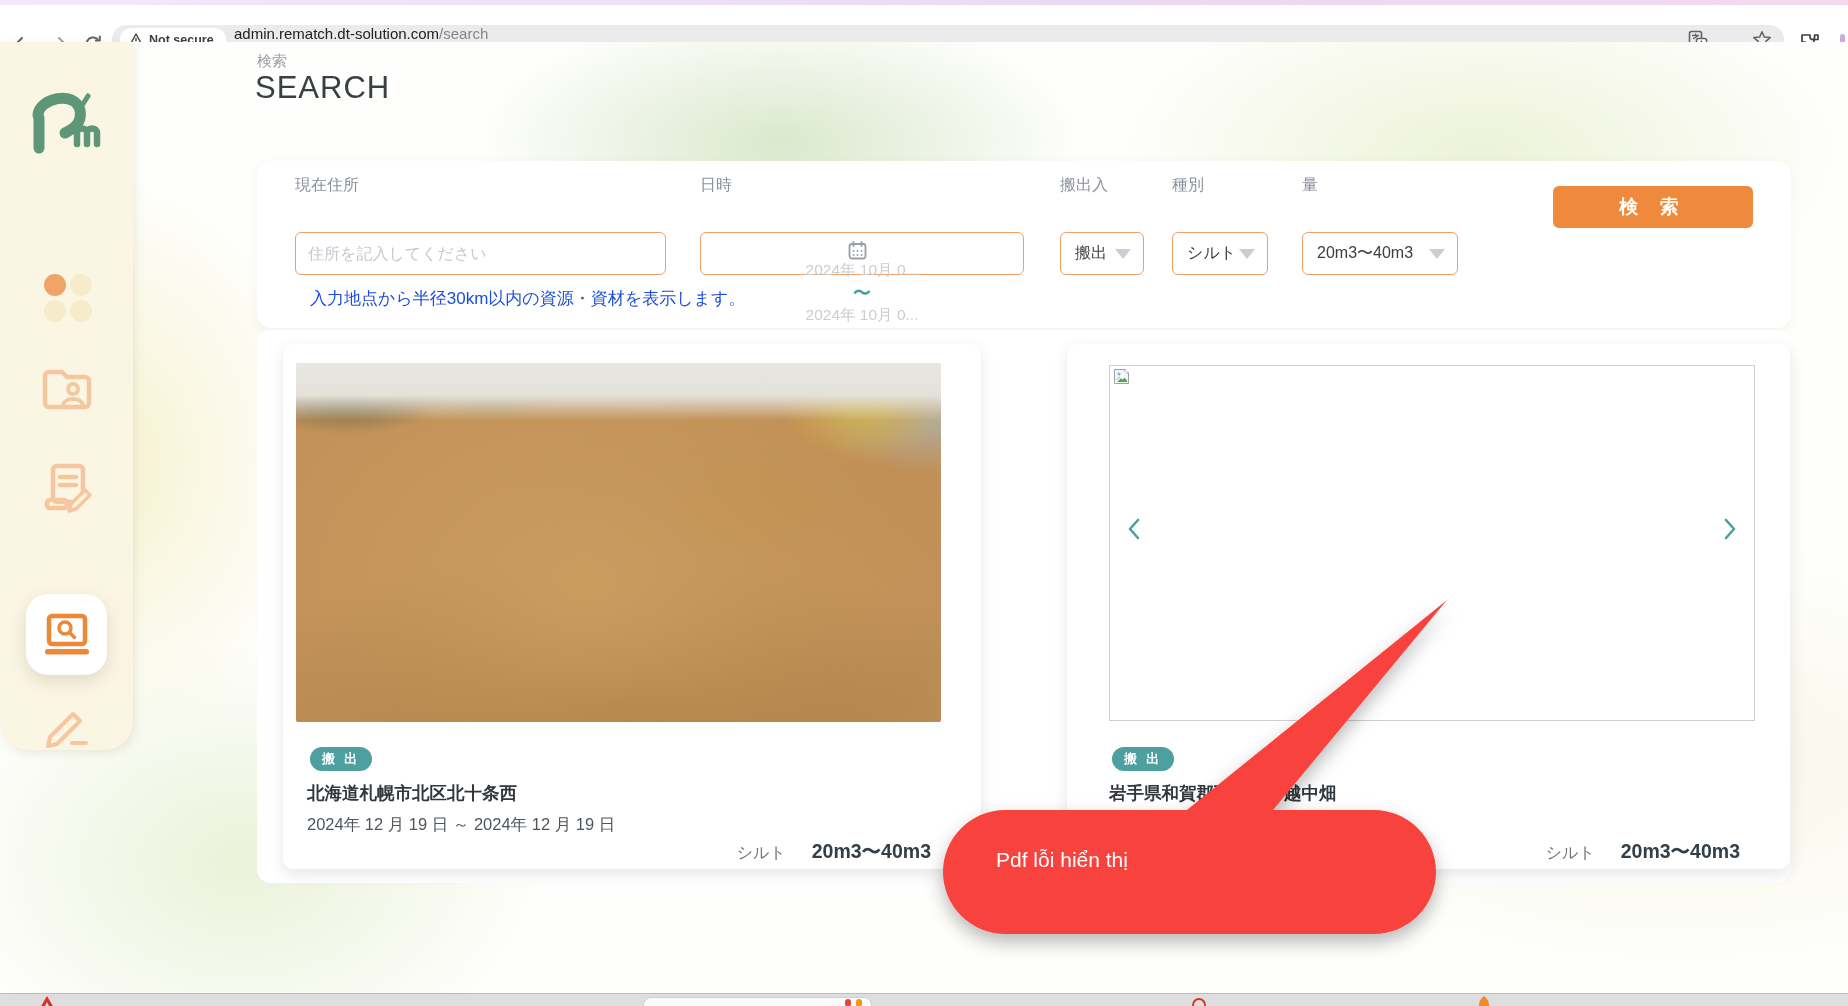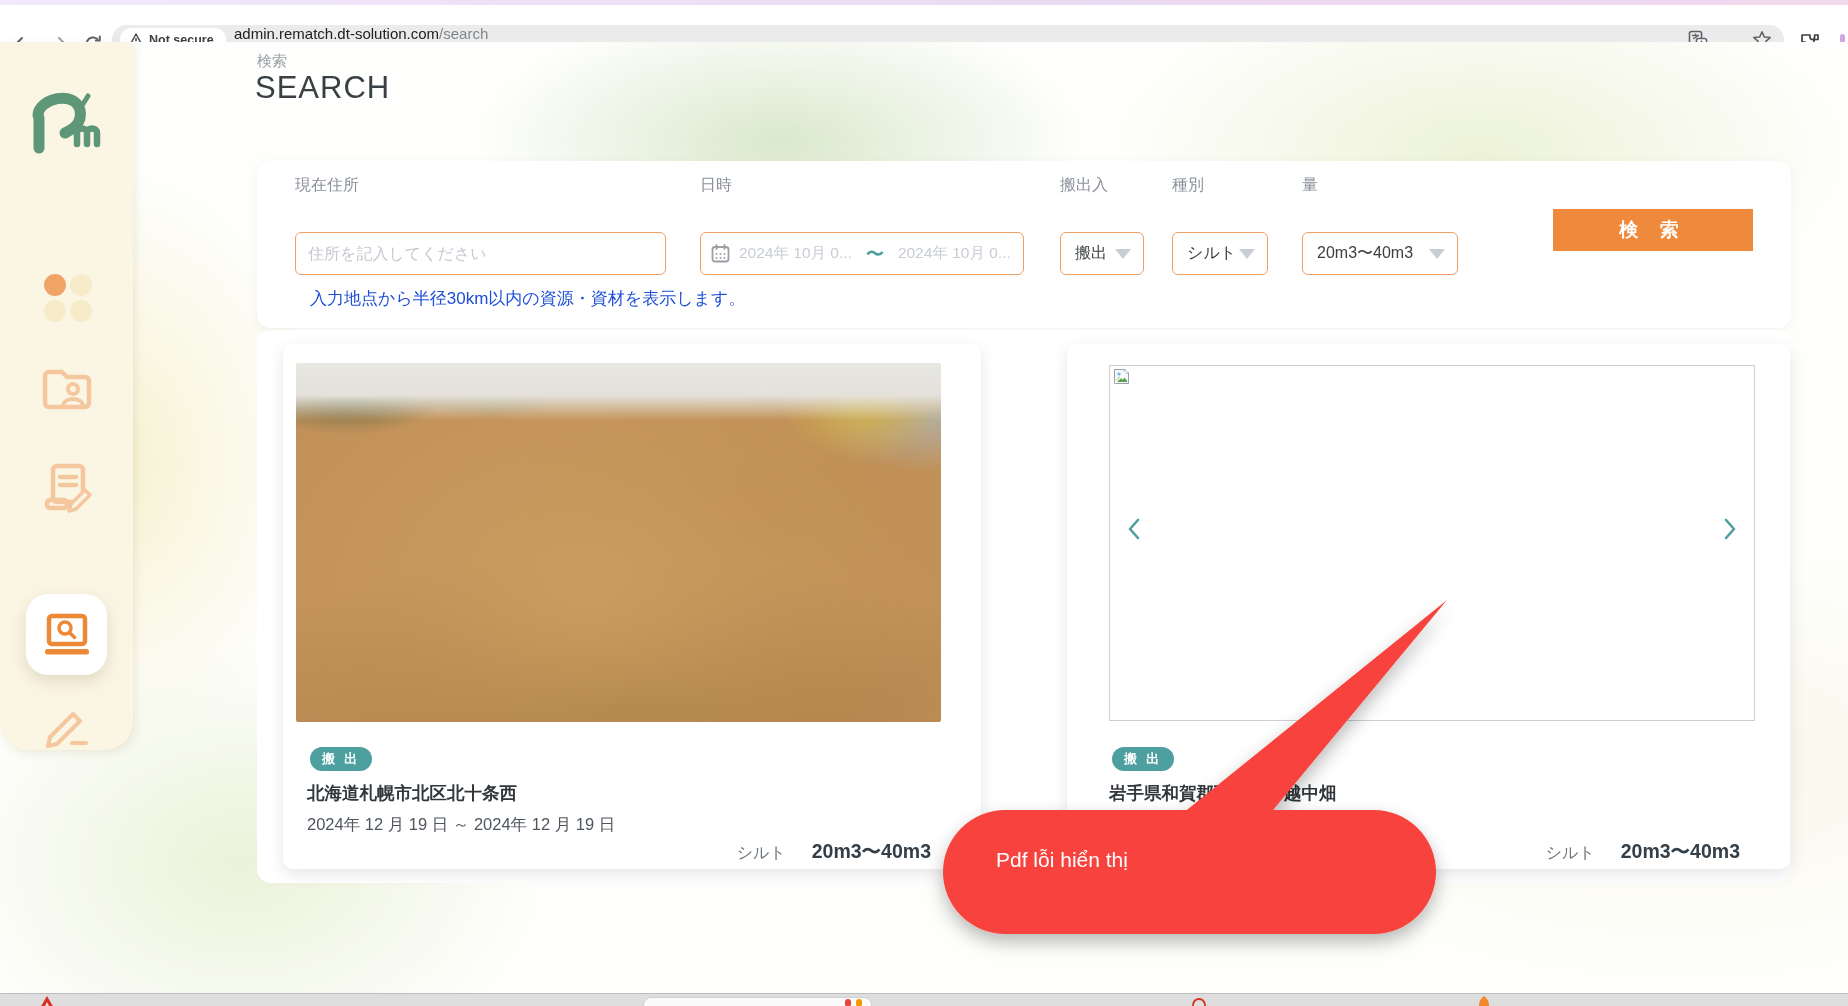--- a/index.html
+++ b/index.html
@@ -46,21 +46,21 @@
   .form-card { position:absolute; left:257px; top:119px; width:1534px; height:167px; background:#ffffff; border-radius:14px;
     box-shadow:0 3px 10px rgba(140,140,110,0.10); }
   .f-label { position:absolute; top:14px; font-size:16px; color:#8a9099; }
   .f-box { position:absolute; top:42px; height:43px; border:1.5px solid #f0a064; border-radius:6px; background:#fff; display:flex; align-items:center;margin-top:29px; }
   .f-input { border:none; outline:none; width:100%; height:100%; padding:0 12px; font-size:16px; font-family:inherit; color:#3c4043; background:transparent; }
   .f-input::placeholder { color:#c4c9cf; }
   .date-text { font-size:15.5px; color:#c8cdd3; white-space:nowrap; }
   .tilde-sep { font-size:18px; color:#4d9fa0; font-weight:700; margin:0 14px; }
   .sel-value { font-size:16px; color:#3c4043; font-weight:500; padding-left:14px; }
   .caret { position:absolute; right:12px; top:16px; width:0; height:0; border-left:8px solid transparent; border-right:8px solid transparent; border-top:10px solid #c9ced4; }
-  .search-btn { position:absolute; left:1296px; top:48px; width:200px; height:42px; background:#ef8a3c; border:none; border-radius:0;
+  .search-btn { position:absolute; left:1296px; top:25px; width:200px; height:42px; background:#ef8a3c; border:none; border-radius:6px;
     color:#ffffff; font-size:19px; font-weight:700; letter-spacing:8px; font-family:inherit; cursor:pointer; }
   .helper { position:absolute; left:53px; top:126px; font-size:17px; color:#1d4ed8; }
 
   
   .results-panel { position:absolute; left:257px; top:288px; width:1534px; height:553px; background:#ffffff; border-radius:14px; }
   .card { position:absolute; top:14px; height:525px; background:#ffffff; border-radius:10px; box-shadow:0 5px 16px rgba(0,0,0,0.10); }
   .card1 { left:26px; width:698px; }
   .card2 { left:810px; width:723px; }
   .photo { position:absolute; left:13px; top:19px; width:645px; height:359px; border-radius:2px;
     background-color:#c2915a;
@@ -210,21 +210,21 @@
     <div class="page-title">SEARCH</div>
 
     <div class="form-card">
 
       <div class="f-label" style="left:38px;">現在住所</div>
       <div class="f-box" style="left:38px; width:371px;">
         <input class="f-input" placeholder="住所を記入してください" style="">
       </div>
 
       <div class="f-label" style="left:443px;text-align:right;">日時</div>
-      <div class="f-box" style="left:443px; width:324px; padding:8px 10px;">
+      <div class="f-box" style="left:443px; width:324px; padding:8px 10px;flex-direction:column;">
         <svg width="19" height="19" viewBox="0 0 19 19" style="margin-right:9px; flex:none;">
           <rect x="1.5" y="3" width="16" height="14.5" rx="2.5" fill="none" stroke="#9aa0a6" stroke-width="1.8"></rect>
           <path d="M5.5 1 v4 M13.5 1 v4" stroke="#9aa0a6" stroke-width="1.8" stroke-linecap="round"></path>
           <circle cx="5.5" cy="10" r="1" fill="#9aa0a6"></circle>
             <circle cx="9.5" cy="10" r="1" fill="#9aa0a6"></circle>
             <circle cx="13.5" cy="10" r="1" fill="#9aa0a6"></circle>
           <circle cx="5.5" cy="14" r="1" fill="#9aa0a6"></circle>
             <circle cx="9.5" cy="14" r="1" fill="#9aa0a6"></circle>
             <circle cx="13.5" cy="14" r="1" fill="#9aa0a6"></circle>
         </svg>

